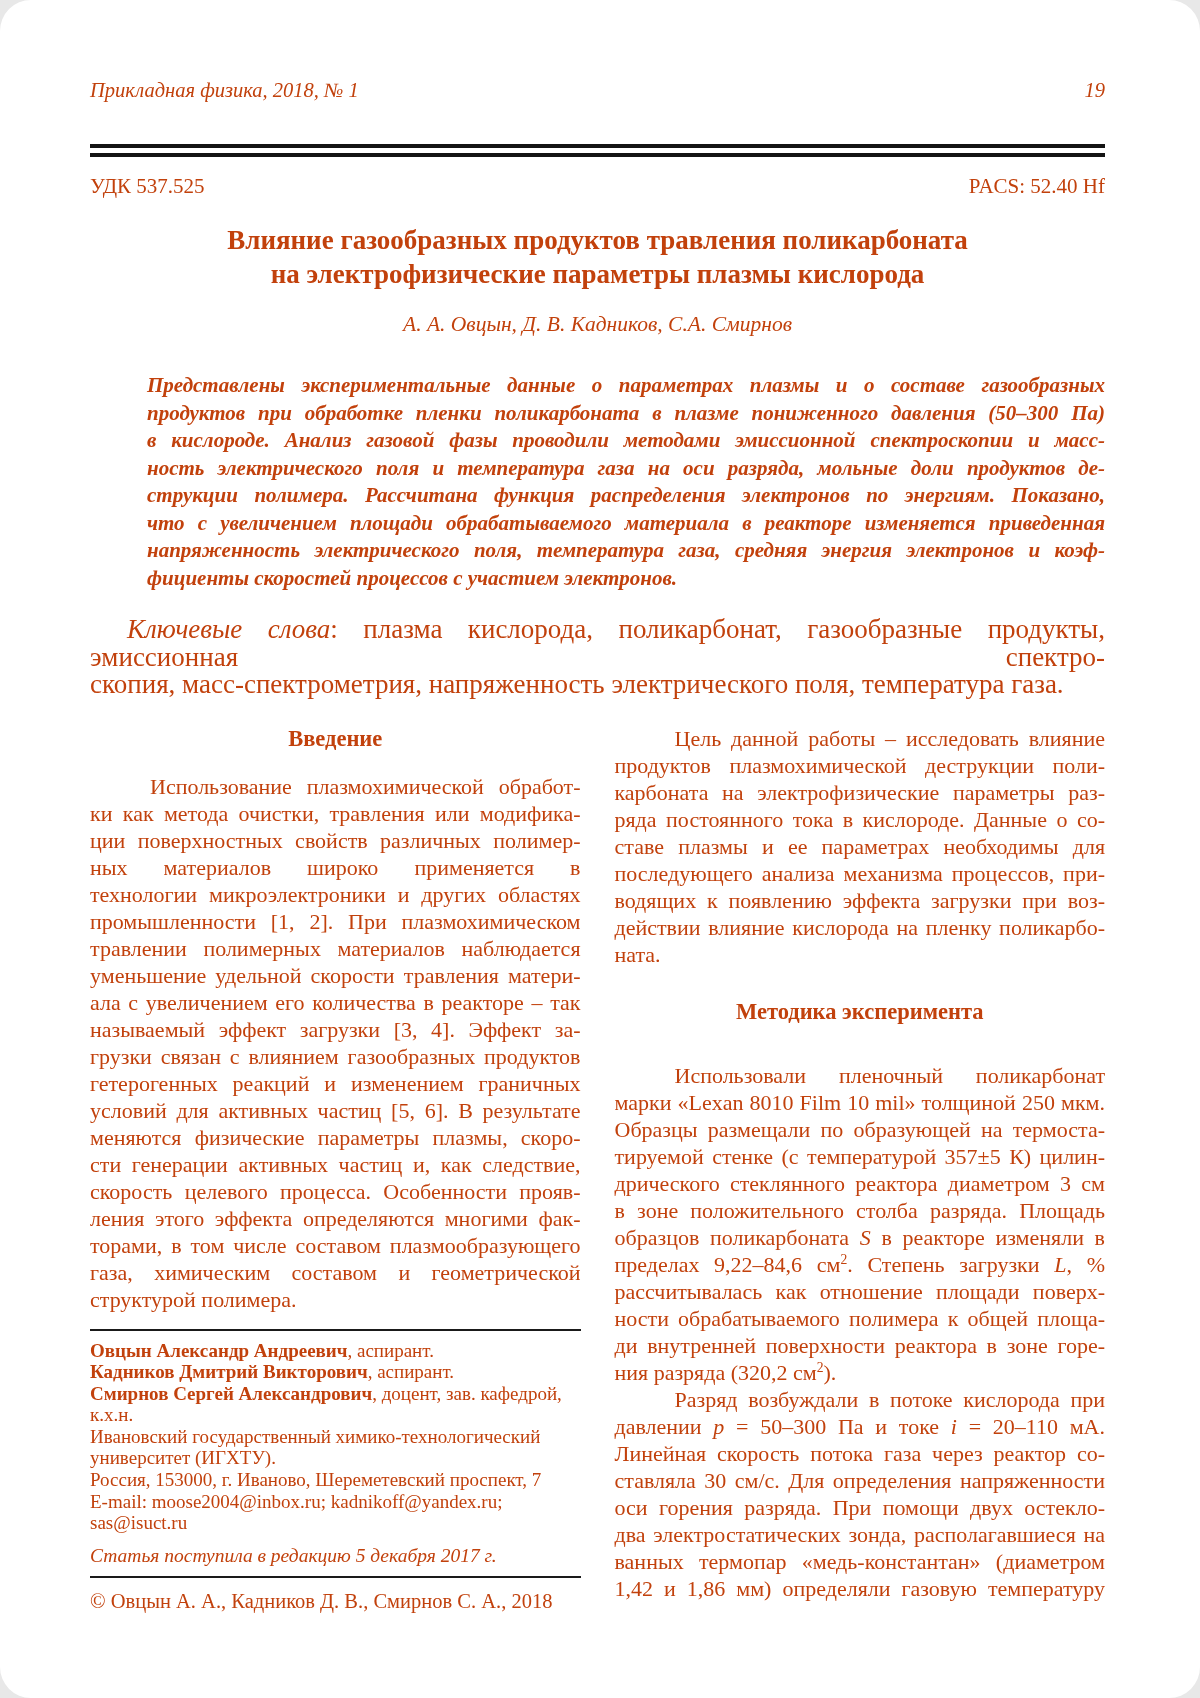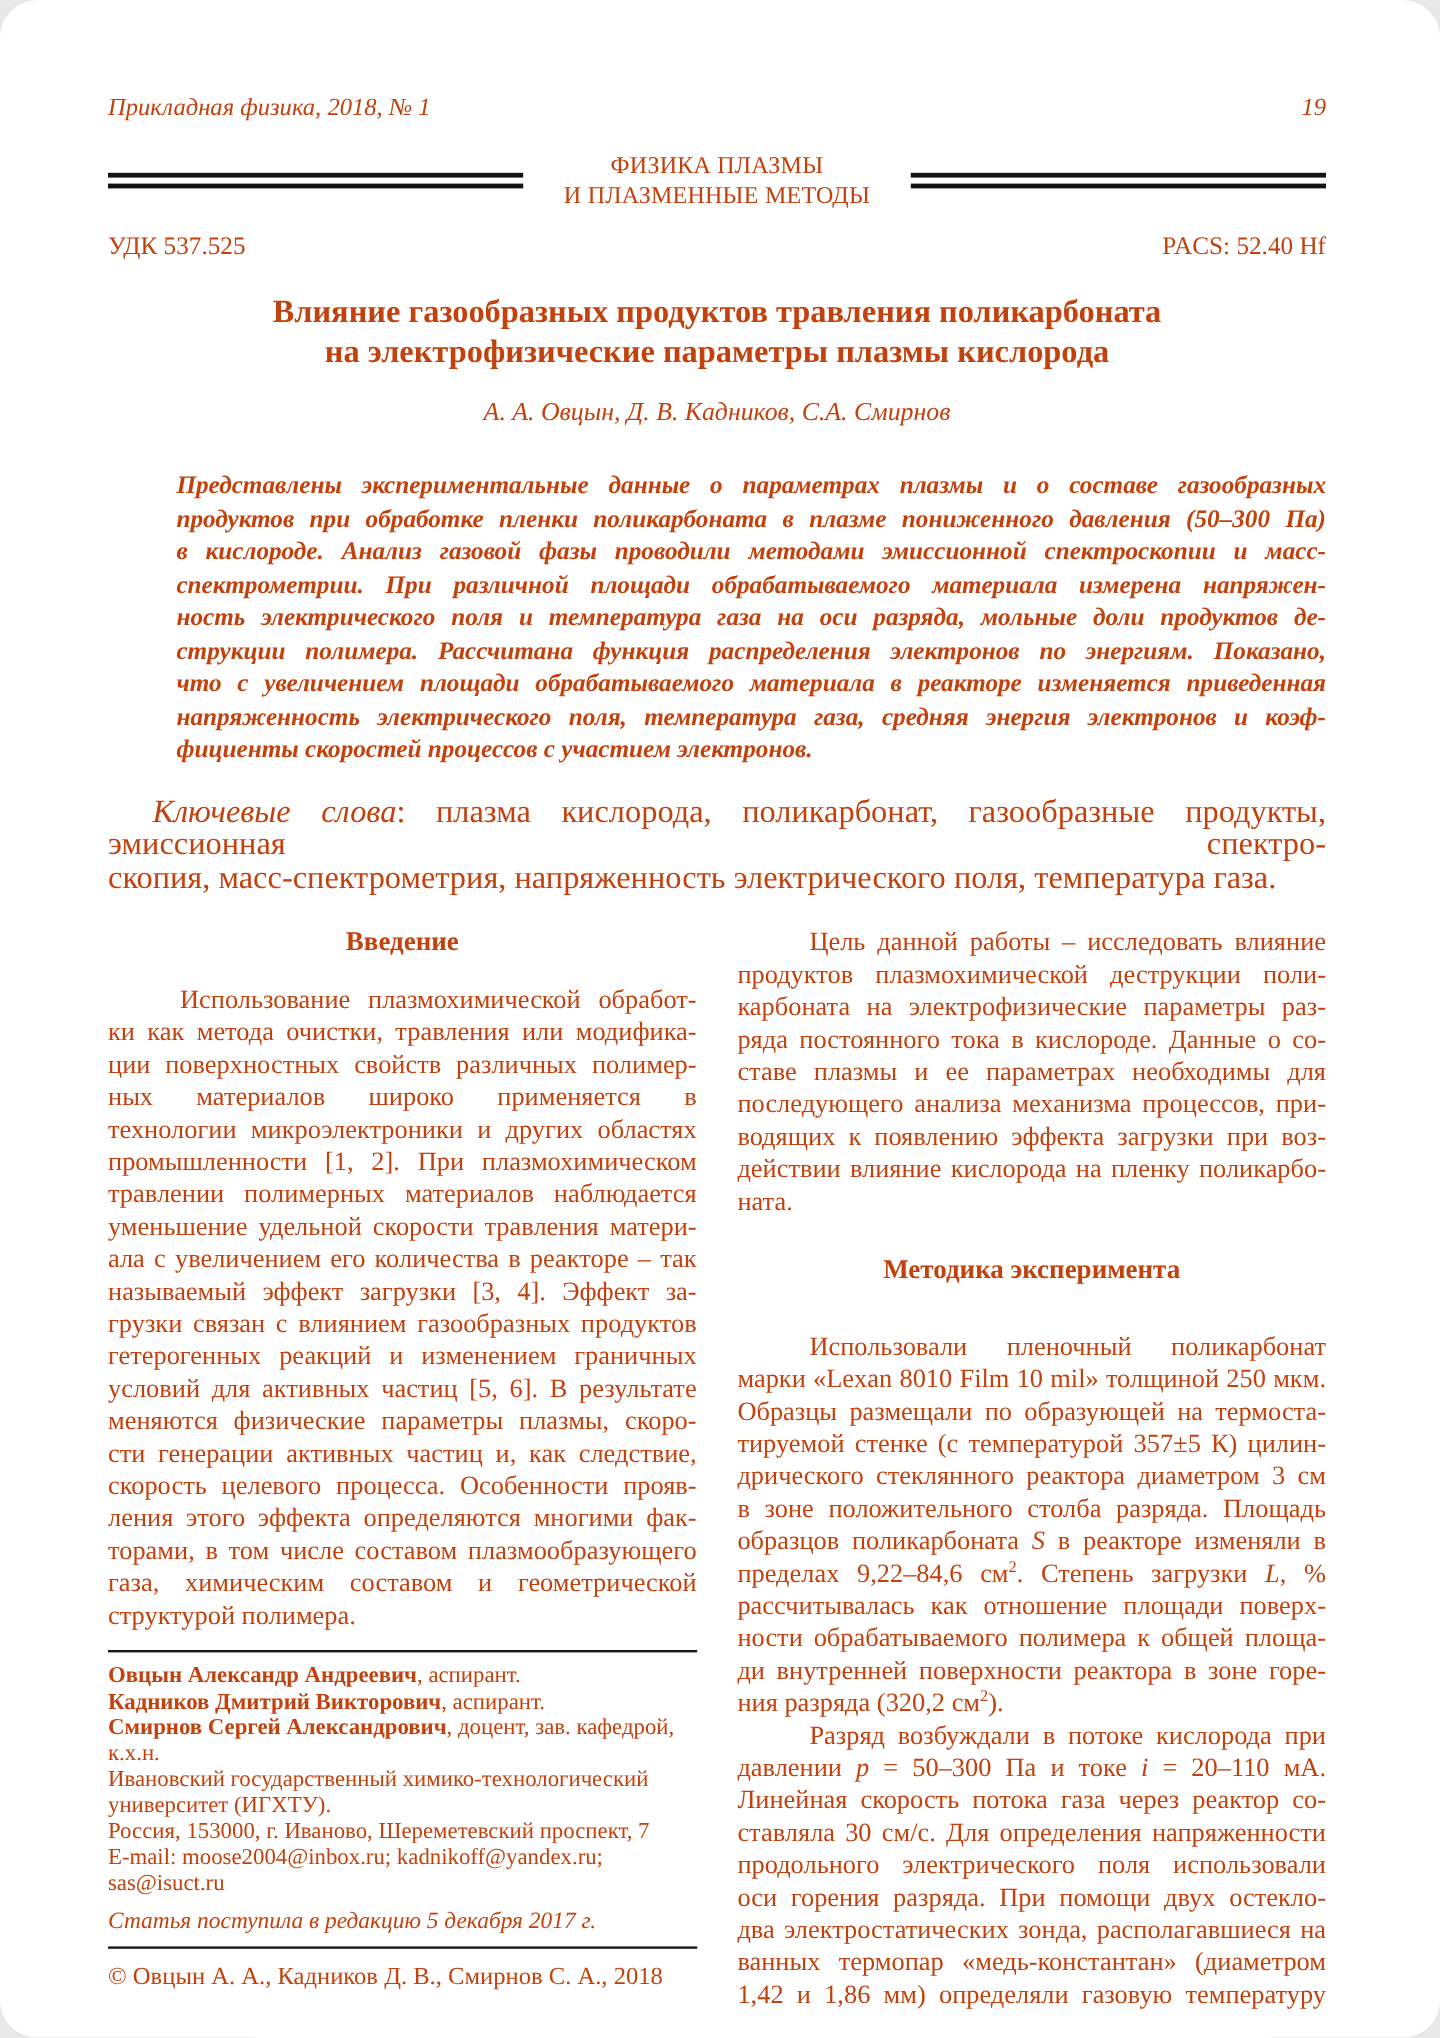--- a/index.html
+++ b/index.html
@@ -44,44 +44,39 @@
 
 <div class="page">
 
   <div class="header-row">
     <span>Прикладная физика, 2018, № 1</span>
     <span>19</span>
   </div>
 
   <div class="section-row">
     <div class="double-rule"></div>
-    <div class="section-titles">
-      <div>ФИЗИКА ПЛАЗМЫ</div>
-      <div>И ПЛАЗМЕННЫЕ МЕТОДЫ</div>
-    </div>
     <div class="double-rule"></div>
   </div>
 
   <div class="codes-row">
     <span>УДК 537.525</span>
     <span>PACS: 52.40 Hf</span>
   </div>
 
   <div class="title-block">
     <div>Влияние газообразных продуктов травления поликарбоната</div>
     <div>на электрофизические параметры плазмы кислорода</div>
   </div>
 
   <div class="authors-line">А. А. Овцын, Д. В. Кадников, С.А. Смирнов</div>
 
   <div class="abstract-block">
       <div class="line">Представлены экспериментальные данные о параметрах плазмы и о составе газообразных</div>
       <div class="line">продуктов при обработке пленки поликарбоната в плазме пониженного давления (50–300 Па)</div>
       <div class="line">в кислороде. Анализ газовой фазы проводили методами эмиссионной спектроскопии и масс-</div>
-      <div class="line">спектрометрии. При различной площади обрабатываемого материала измерена напряжен-</div>
       <div class="line">ность электрического поля и температура газа на оси разряда, мольные доли продуктов де-</div>
       <div class="line">струкции полимера. Рассчитана функция распределения электронов по энергиям. Показано,</div>
       <div class="line">что с увеличением площади обрабатываемого материала в реакторе изменяется приведенная</div>
       <div class="line">напряженность электрического поля, температура газа, средняя энергия электронов и коэф-</div>
       <div class="line end">фициенты скоростей процессов с участием электронов.</div>
     </div>
 
   <div class="keywords-block">
       <div class="line ind-sm"><i>Ключевые слова</i>: плазма кислорода, поликарбонат, газообразные продукты, эмиссионная спектро-</div>
       <div class="line end">скопия, масс-спектрометрия, напряженность электрического поля, температура газа.</div>
@@ -157,21 +152,20 @@
           <div class="line">рассчитывалась как отношение площади поверх-</div>
           <div class="line">ности обрабатываемого полимера к общей площа-</div>
           <div class="line">ди внутренней поверхности реактора в зоне горе-</div>
           <div class="line end">ния разряда (320,2 см<sup>2</sup>).</div>
         </div>
       <div>
           <div class="line ind">Разряд возбуждали в потоке кислорода при</div>
           <div class="line">давлении <i>p</i> = 50–300 Па и токе <i>i</i> = 20–110 мА.</div>
           <div class="line">Линейная скорость потока газа через реактор со-</div>
           <div class="line">ставляла 30 см/с. Для определения напряженности</div>
-          <div class="line">продольного электрического поля использовали</div>
           <div class="line">оси горения разряда. При помощи двух остекло-</div>
           <div class="line">два электростатических зонда, располагавшиеся на</div>
           <div class="line">ванных термопар «медь-константан» (диаметром</div>
           <div class="line">1,42 и 1,86 мм) определяли газовую температуру</div>
         </div>
     </div>
 
   </div>
 </div>
 

